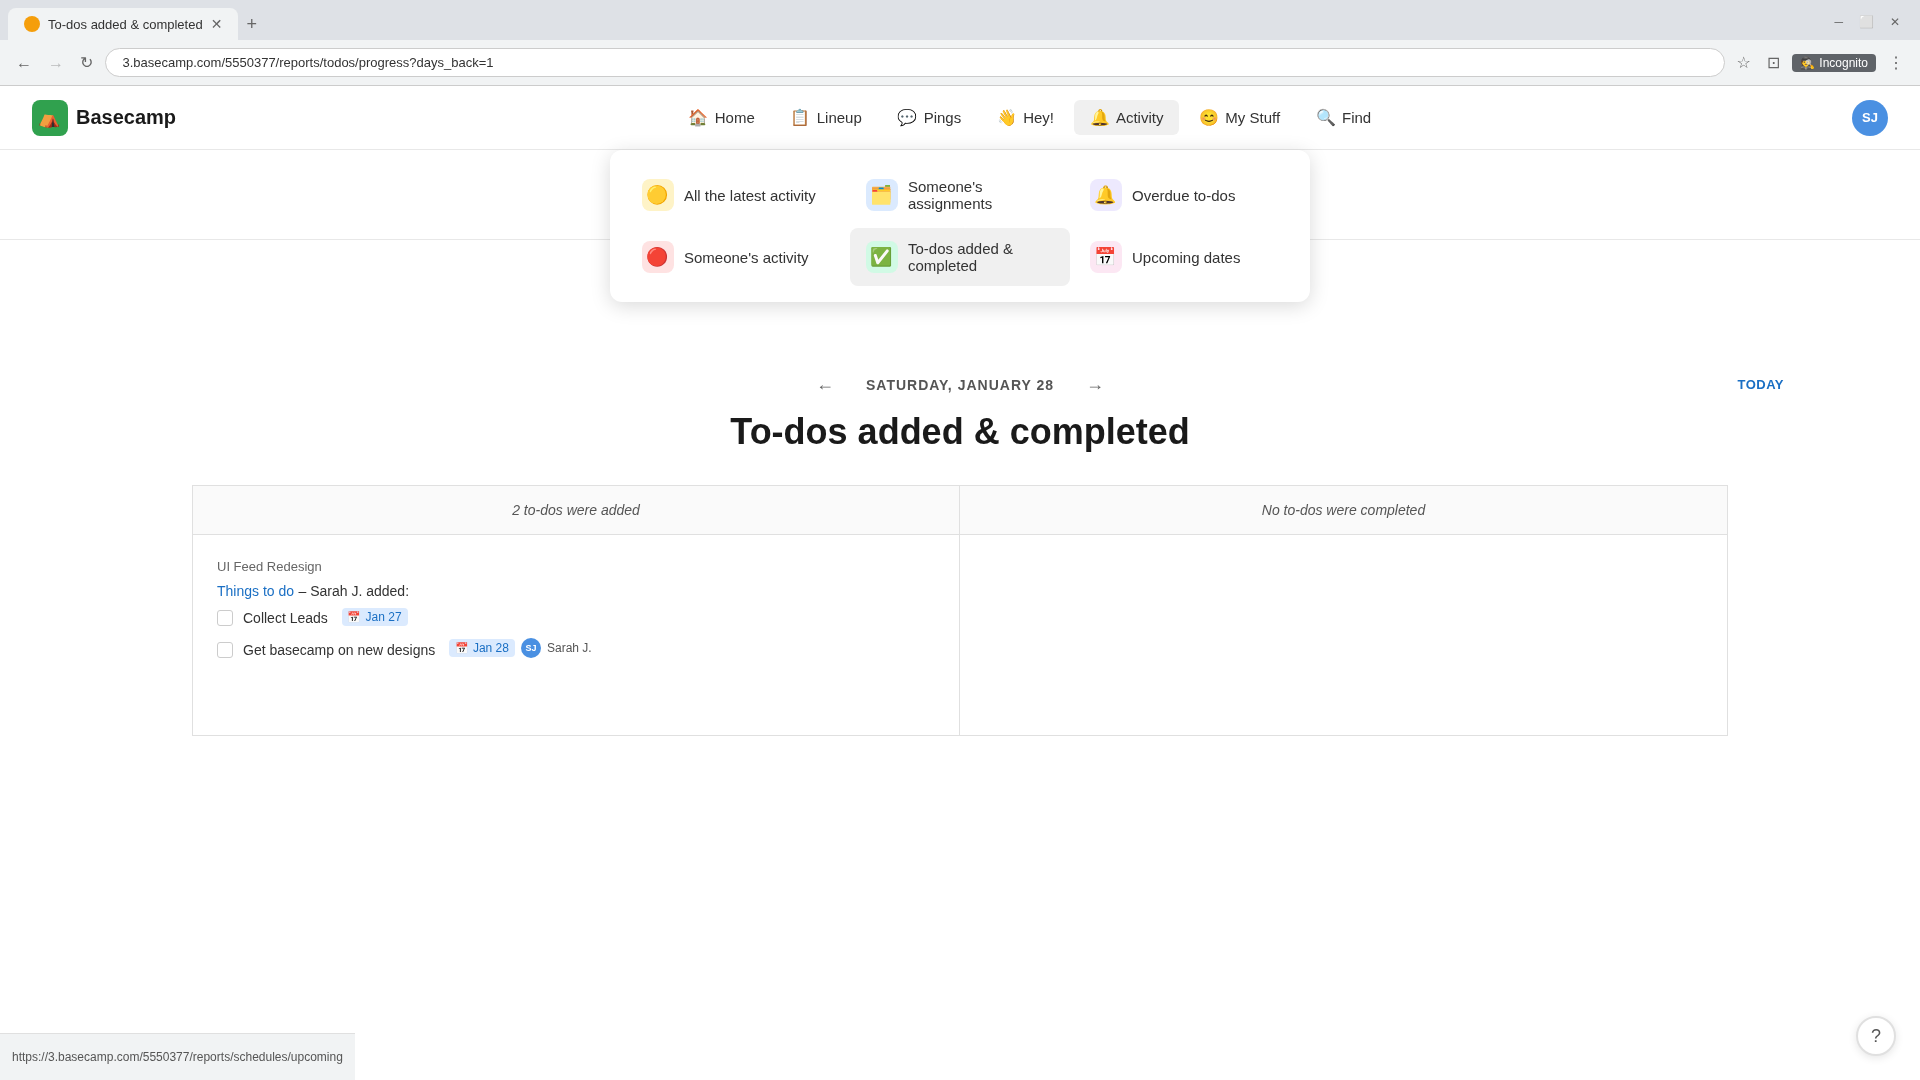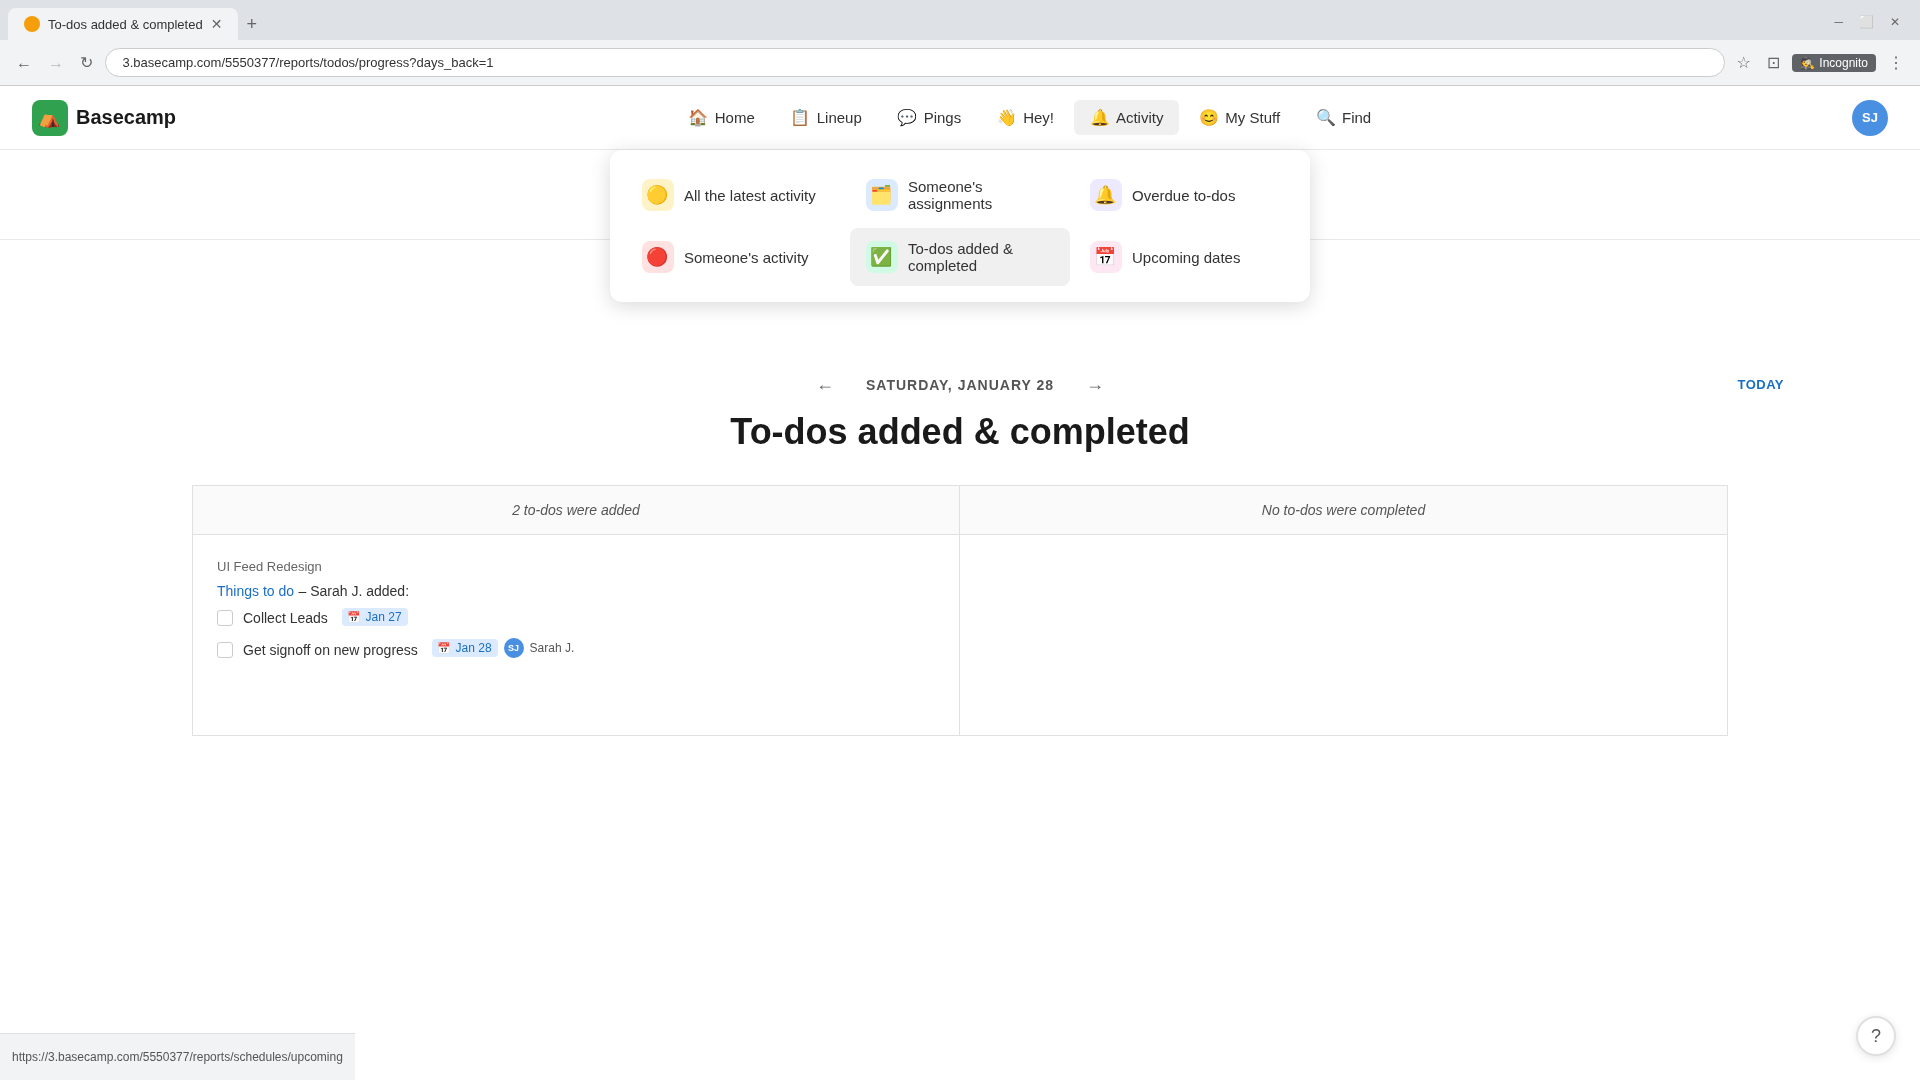--- a/index.html
+++ b/index.html
@@ -516,21 +516,21 @@
           <span class="todo-meta">
             <span class="date-badge">
               <span class="date-badge-icon">📅</span>
               <span>Jan 27</span>
             </span>
           </span>
         </div>
 
         <div class="todo-item">
           <div class="todo-checkbox"></div>
-          <span class="todo-text">Get signoff on new progress</span>
+          <span class="todo-text">Get basecamp on new designs</span>
           <span class="todo-meta">
             <span class="date-badge">
               <span class="date-badge-icon">📅</span>
               <span>Jan 28</span>
             </span>
             <span class="assignee-avatar">SJ</span>
             <span class="assignee-name">Sarah J.</span>
           </span>
         </div>
       </div>

